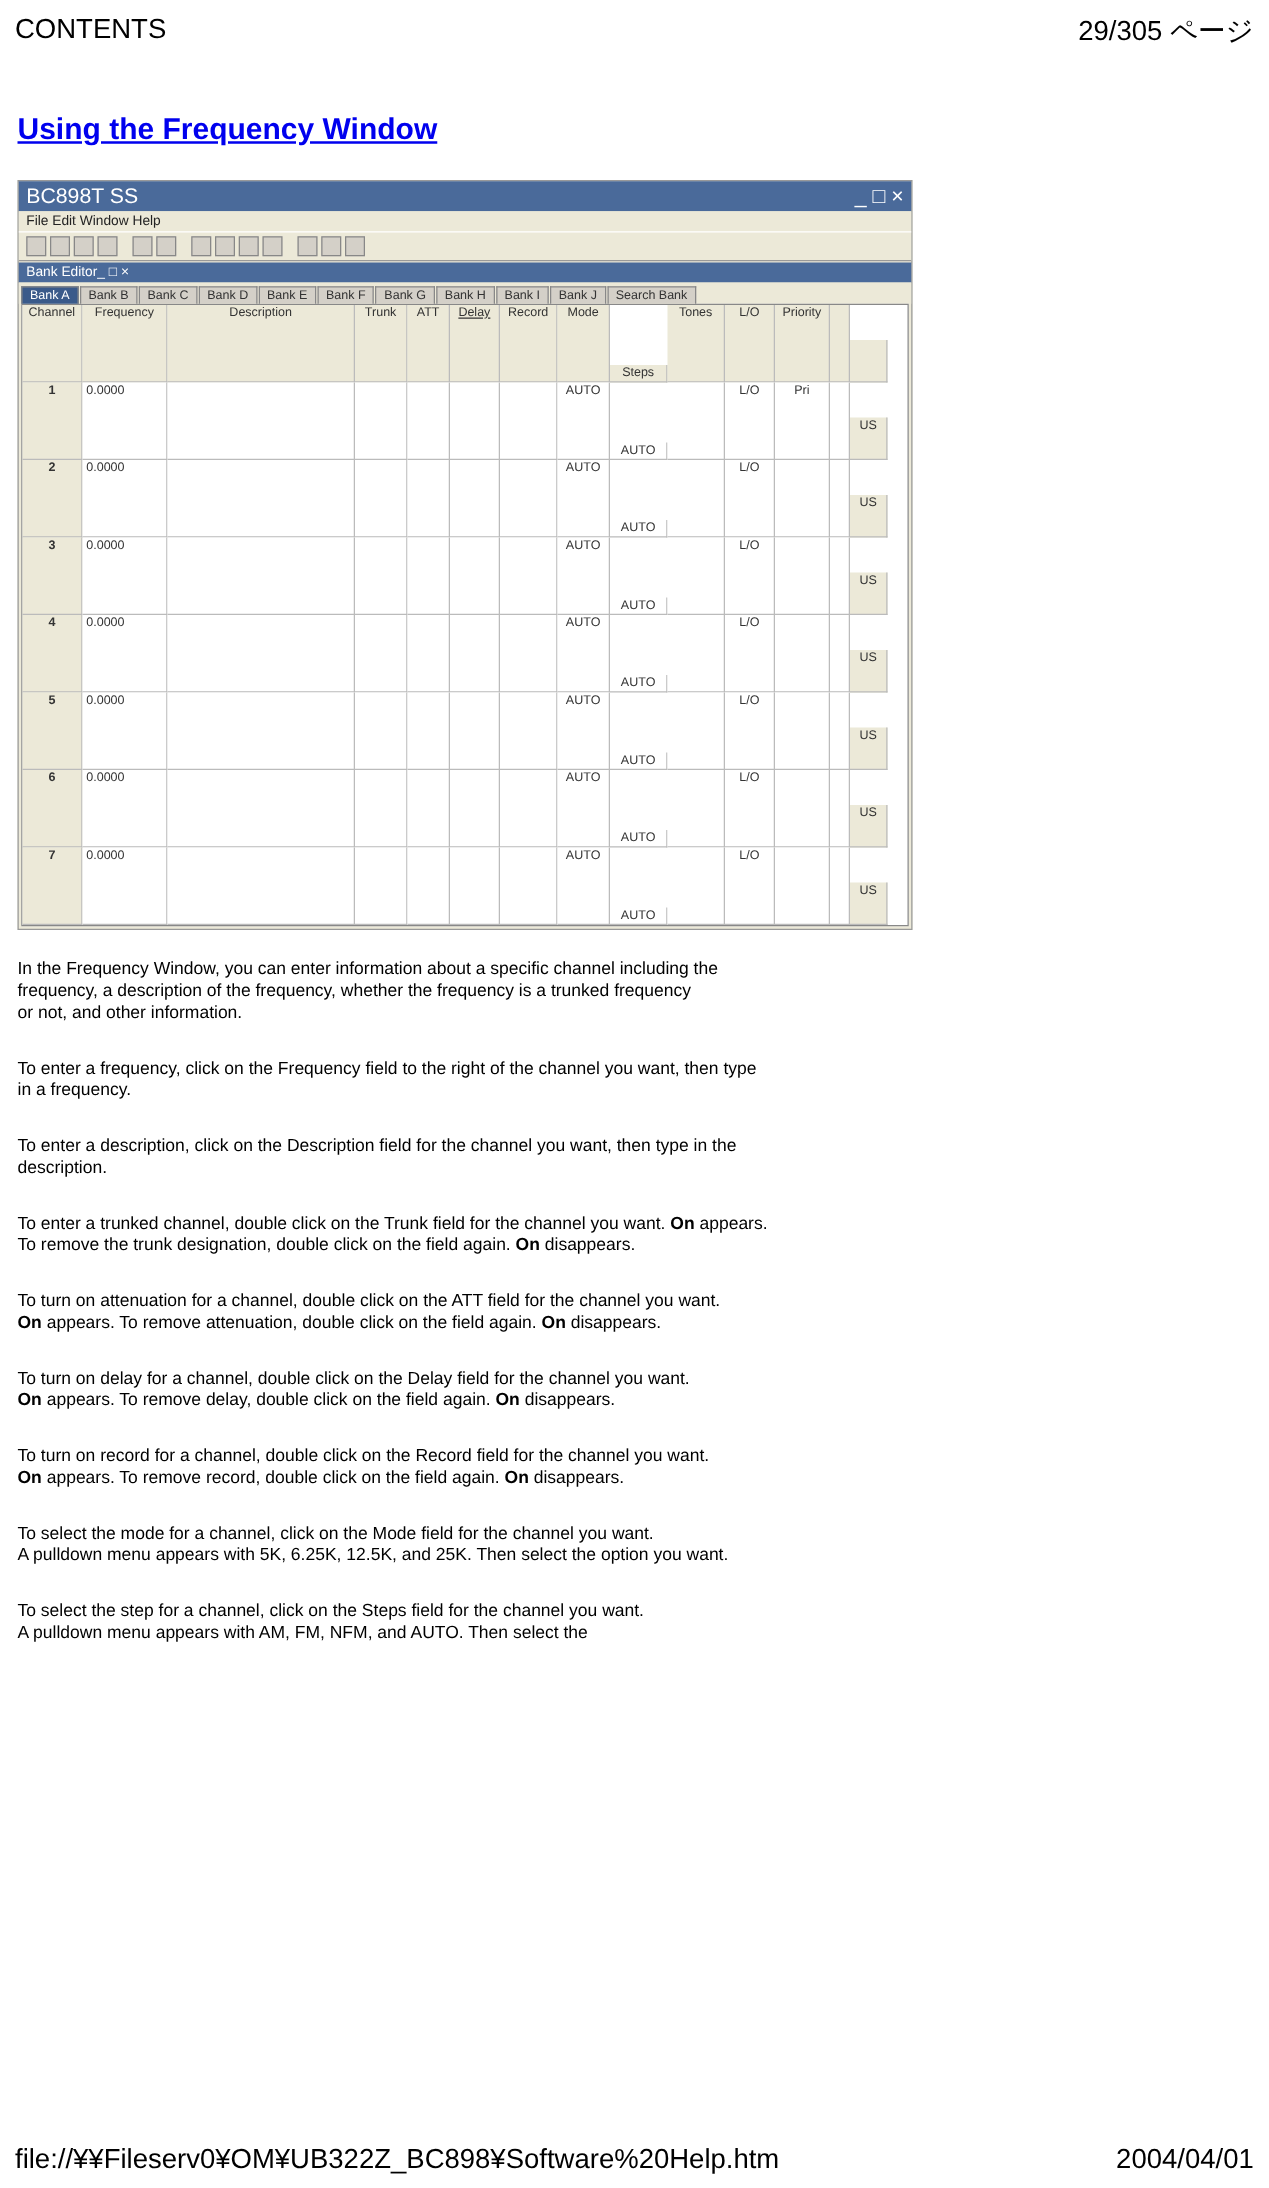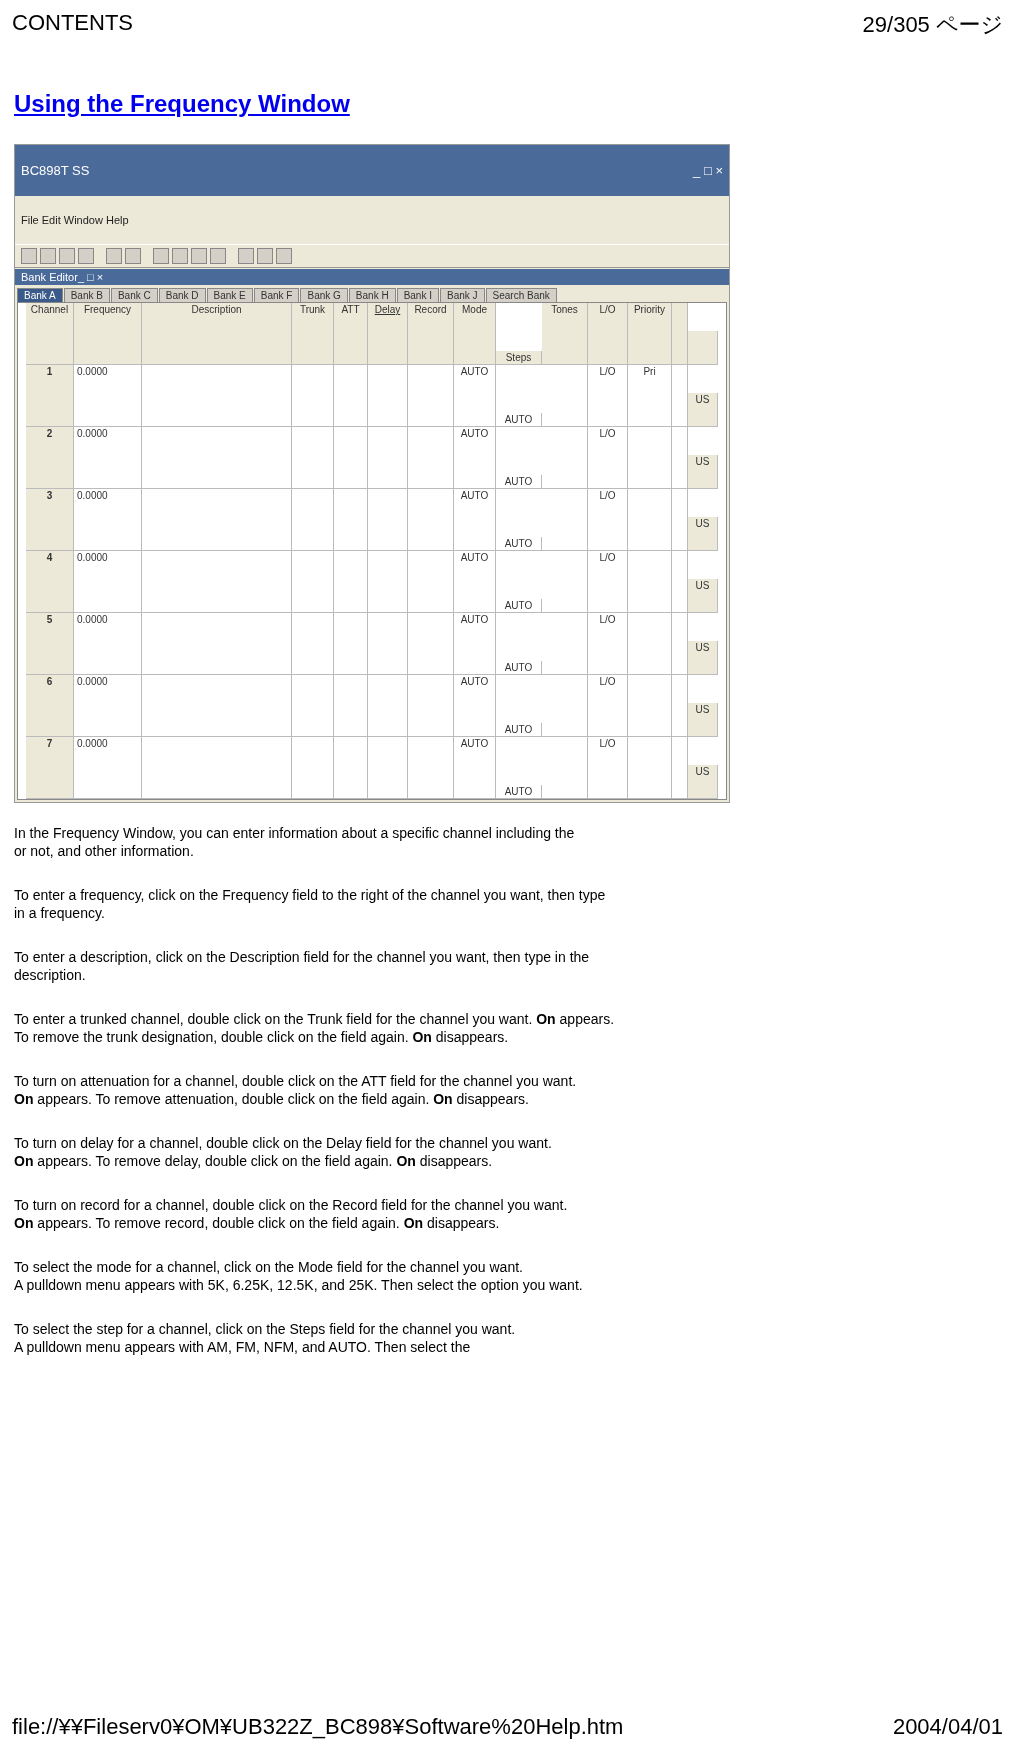--- a/index.html
+++ b/index.html
@@ -1,30 +1,30 @@
 <!DOCTYPE html>
 <html><head>
 <meta charset="utf-8">
 <style>
   * { margin:0; padding:0; box-sizing:border-box; }
   body { font-family:Arial,Helvetica,sans-serif; background:#fff; color:#000; width:1015px; height:1750px; position:relative; }
   .hdr { display:flex; justify-content:space-between; padding:10px 12px 0 12px; font-size:22px; }
   .content { padding:50px 30px 0 14px; }
   .title-link { color:#0000ee; text-decoration:underline; font-weight:bold; font-size:24px; }
   .shot { margin:26px 0 22px 0; width:716px; border:1px solid #999; background:#ece9d8; font-size:10px; color:#333; }
-  .tb-row { background:#4a6a9a; color:#fff; padding:18px 6px; font-size:13px; display:flex; justify-content:space-between;gap:24px; }
-  .mbar { background:#ece9d8; padding:18px 6px; font-size:11px; color:#222; }
+  .tb-row { background:#4a6a9a; color:#fff; padding:2px 6px; font-size:17px; display:flex; justify-content:space-between;gap:24px; }
+  .mbar { background:#ece9d8; padding:2px 6px; font-size:11px; color:#222; }
   .icons { background:#ece9d8; padding:3px 6px; display:flex; gap:3px; border-top:1px solid #fff; border-bottom:1px solid #999; }
   .ic { width:16px; height:16px; background:#d4d0c8; border:1px solid #888; }
   .sub-tb { background:#4a6a9a; color:#fff; padding:2px 6px; font-size:11px; display:flex; justify-content:flex-start; margin-top:1px; }
   .tabs { background:#ece9d8; padding:3px 2px 0 2px; display:flex; gap:1px; font-size:10px; }
   .tab { border:1px solid #888; border-bottom:none; padding:1px 6px; background:#d4d0c8; }
   .tab.active { background:#3a5a8a; color:#fff; }
   .grid { background:#fff; border:1px solid #888; margin:0 2px 2px 2px; }
-  .ghdr,.grow { display:flex;justify-content:center; }
+  .ghdr,.grow { display:flex; }
   .ghdr div,.grow div { border-right:1px solid #bbb; border-bottom:1px solid #bbb; padding:1px 3px; font-size:10px; overflow:hidden; white-space:nowrap; background:#ece9d8; text-align:center; }
   .grow div { background:#fff; }
   .c-ch{width:48px;} .c-fr{width:68px;} .c-de{width:150px;} .c-tr{width:42px;} .c-at{width:34px;} .c-dl{width:40px;text-decoration:underline;} .c-rc{width:46px;} .c-mo{width:42px;} .c-st{width:46px;margin-top:48px;} .c-to{width:46px;} .c-lo{width:40px;} .c-pr{width:44px;} .c-sb{width:16px;} .c-en{width:30px;margin-top:28px;}
   .para { font-size:14px; line-height:1.25; margin:0 0 0 0; max-width:780px; }
   .para p { margin:0; }
   .blk { margin-bottom:27px; }
   .b { font-weight:bold; }
   .ftr { position:absolute; bottom:10px; left:0; right:0; display:flex; justify-content:space-between; padding:0 12px; font-size:22px;gap:31px; }
 </style>
 </head>
@@ -210,20 +210,21 @@
             <div class="c-sb"></div>
             <div class="c-en" style="background: rgb(236, 233, 216);">US</div>
           </div>
         </div>
     </div>
   </div>
 
   
   <div class="para blk">
     <p><span>In the Frequency Window, you can enter information about a specific channel including the</span></p>
+    <p><span>frequency, a description of the frequency, whether the frequency is a trunked frequency</span></p>
     <p><span>or not, and other information.</span></p>
   </div>
   <div class="para blk">
     <p><span>To enter a frequency, click on the Frequency field to the right of the channel you want, then type</span></p>
     <p><span>in a frequency.</span></p>
   </div>
   <div class="para blk">
     <p><span>To enter a description, click on the Description field for the channel you want, then type in the</span></p>
     <p><span>description.</span></p>
   </div>

